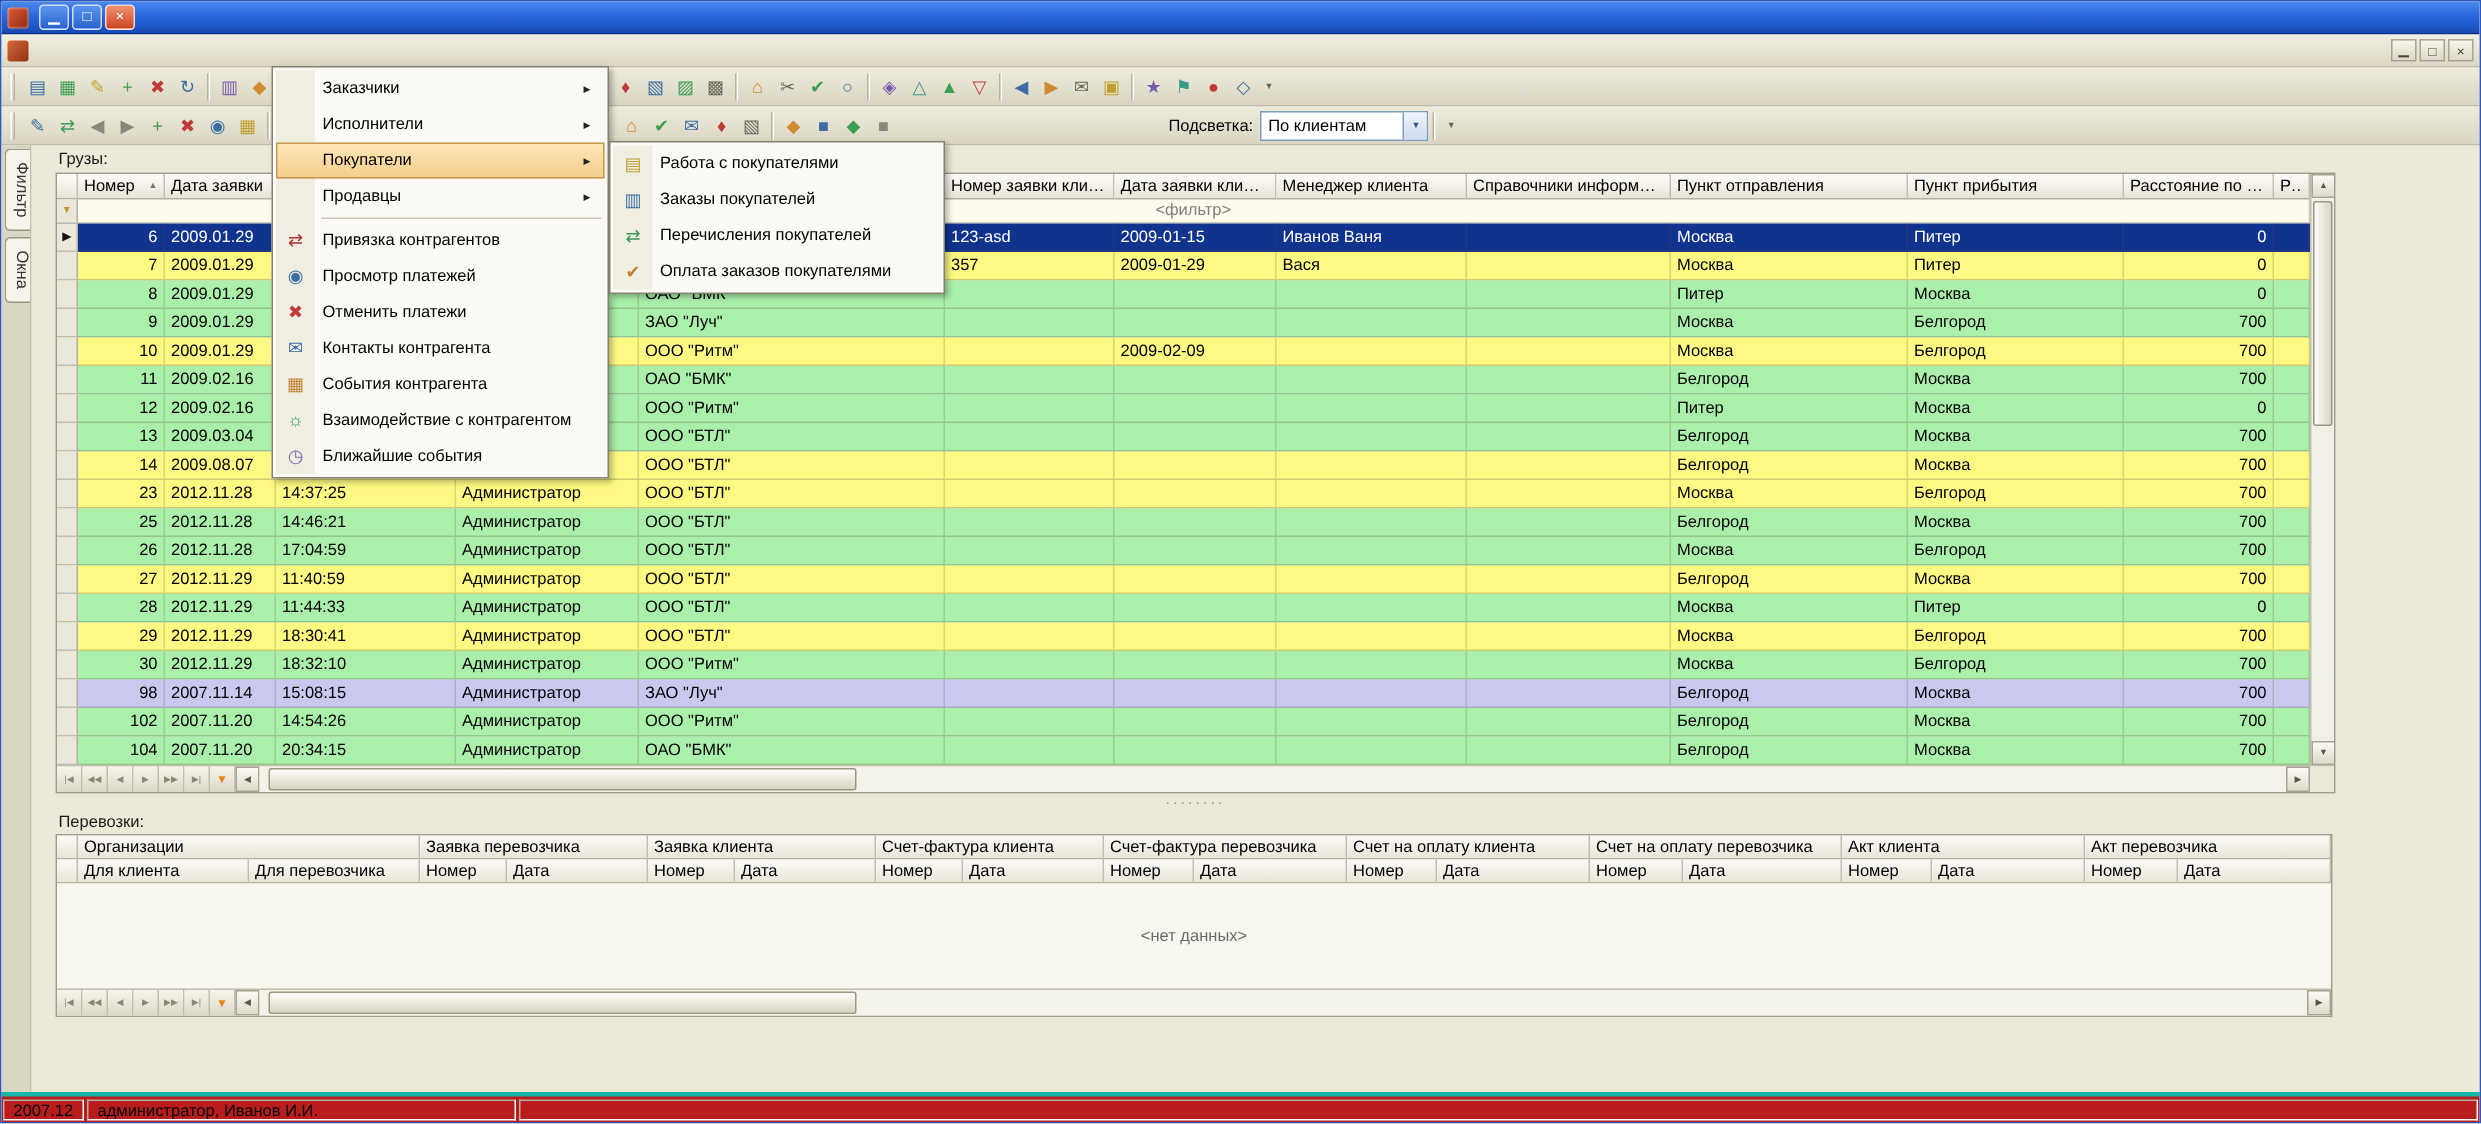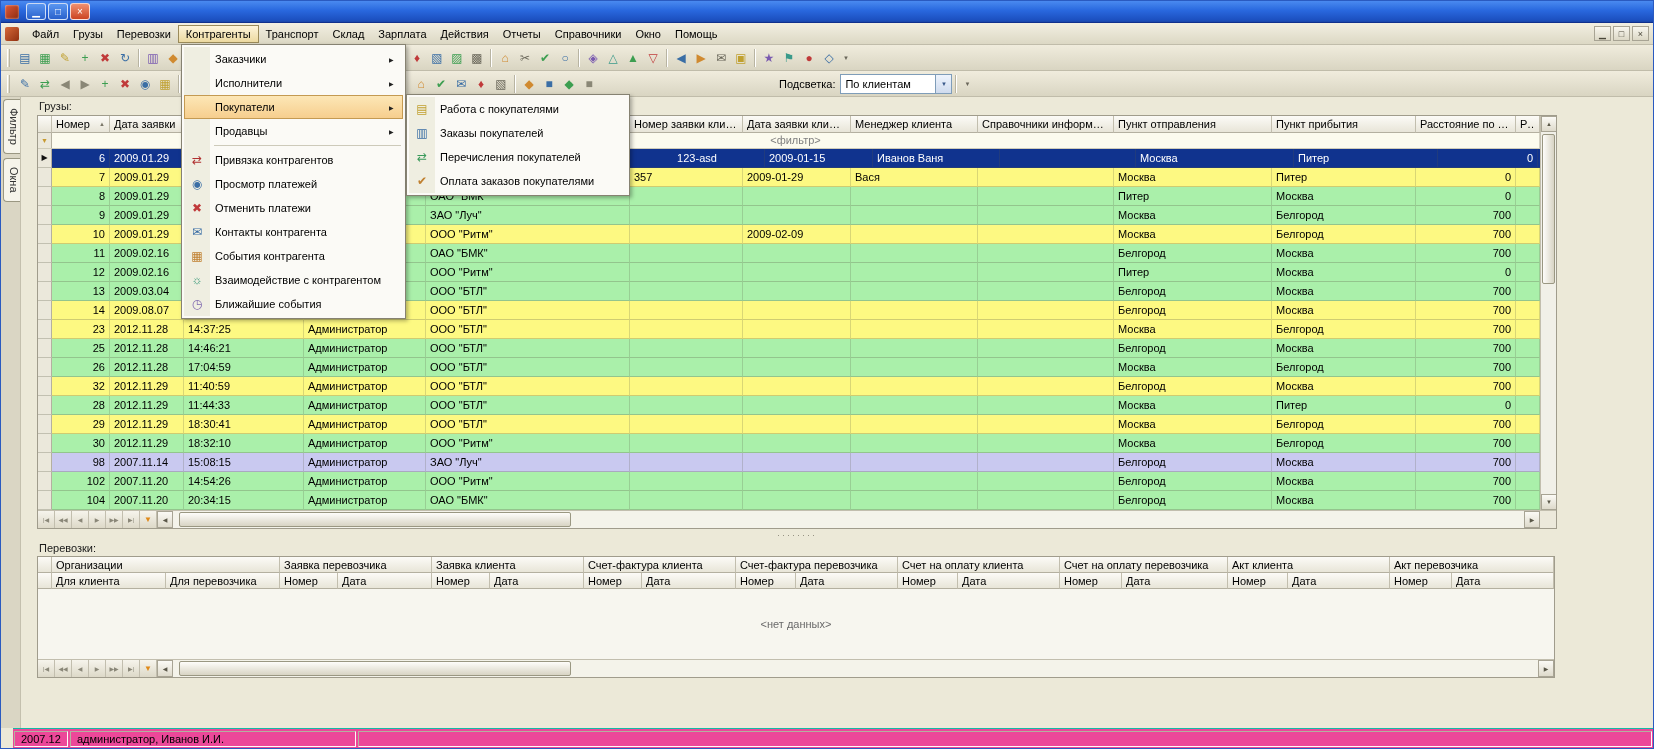--- a/index.html
+++ b/index.html
@@ -79,21 +79,21 @@
 .nav-btn.funnel{color:#e08a1a;font-size:8px}
 .hscroll{flex:1;height:100%;display:flex}
 .hscroll .sc-btn{height:100%}
 .hscroll .sc-track{flex:1;position:relative;background:#f4f3ea}
 .hscroll .sc-thumb{position:absolute;top:1px;bottom:1px;left:6px;width:392px;background:linear-gradient(#fefdfa,#d8d4c4);border:1px solid #9a9782;border-radius:2px}
 .corner{width:16px;height:100%;background:#ece9db;flex:0 0 auto}
 .splitter{position:absolute;left:16px;top:432px;width:1520px;height:11px;display:flex;align-items:center;justify-content:center;color:#8a8778;font-size:9px;letter-spacing:2px}
 #g2-body{position:absolute;left:0;right:0;top:32px;bottom:18px;background:#f7f6ef;display:flex;align-items:center;justify-content:center;color:#6a6a6a}
 
 
-.statusbar{position:absolute;left:12px;right:0;bottom:0;height:20px;background:#ec4899;border-top:1px solid #14b8a6;display:flex}
+.statusbar{position:absolute;left:0;right:0;bottom:0;height:20px;background:#b91c1c;border-top:3px solid #14b8a6;display:flex}
 .sb-panel{border:1px solid;border-color:#b4b0a0 #fdfcf8 #fdfcf8 #b4b0a0;margin:2px 1px 1px 1px;padding:0 6px;line-height:14px;overflow:hidden;white-space:nowrap}
 #sb1{width:54px}
 #sb2{width:286px}
 #sb3{width:330px}
 #sb4{flex:1}
 
 
 .popup{position:absolute;background:#fbfaf6;border:1px solid #868272;box-shadow:2px 2px 4px rgba(0,0,0,.3);z-index:60;padding:2px}
 .popup::before{content:"";position:absolute;left:2px;top:2px;bottom:2px;width:26px;background:#efeee1}
 #menu-contractors{left:180px;top:43px;width:225px}
@@ -112,34 +112,20 @@
 
   <div class="titlebar">
     <div class="app-icon"></div>
     <div class="win-btn">▁</div>
     <div class="win-btn">□</div>
     <div class="win-btn close">×</div>
   </div>
 
   <div class="menubar">
     <div class="mdi-icon"></div>
-    <div id="mb-items">
-        <div class="mb-item">Файл</div>
-        <div class="mb-item">Грузы</div>
-        <div class="mb-item">Перевозки</div>
-        <div class="mb-item active">Контрагенты</div>
-        <div class="mb-item">Транспорт</div>
-        <div class="mb-item">Склад</div>
-        <div class="mb-item">Зарплата</div>
-        <div class="mb-item">Действия</div>
-        <div class="mb-item">Отчеты</div>
-        <div class="mb-item">Справочники</div>
-        <div class="mb-item">Окно</div>
-        <div class="mb-item">Помощь</div>
-      </div>
     <div class="mdi-controls">
       <div class="mdi-btn">▁</div>
       <div class="mdi-btn">□</div>
       <div class="mdi-btn">×</div>
     </div>
   </div>
 
   <div class="toolbar" id="tb1-bar">
     <div class="grip"></div>
     <div class="tb-icons" id="tb1">
@@ -433,21 +419,21 @@
             <div class="gc filter-cell" style="width: 1488px;">&lt;фильтр&gt;</div>
           </div>
         <div id="g1-rows">
             <div class="grow sel" style="background: rgb(16, 51, 142);">
               <div class="gc ind">▶</div>
               <div class="gc r" style="width: 58px;">6</div>
               <div class="gc" style="width: 74px;">2009.01.29</div>
               <div class="gc" style="width: 120px;"></div>
               <div class="gc" style="width: 122px;"></div>
               <div class="gc" style="width: 204px;"></div>
-              <div class="gc" style="width: 135px; text-align: center;">123-asd</div>
+              <div class="gc" style="width: 113px;">123-asd</div>
               <div class="gc" style="width: 108px;">2009-01-15</div>
               <div class="gc" style="width: 127px;">Иванов Ваня</div>
               <div class="gc" style="width: 136px;"></div>
               <div class="gc" style="width: 158px;">Москва</div>
               <div class="gc" style="width: 144px;">Питер</div>
               <div class="gc r" style="width: 100px;">0</div>
               <div class="gc" style="width: 24px;"></div>
             </div>
             <div class="grow" style="background: rgb(253, 249, 130);">
               <div class="gc ind"></div>
@@ -620,21 +606,21 @@
               <div class="gc" style="width: 108px;"></div>
               <div class="gc" style="width: 127px;"></div>
               <div class="gc" style="width: 136px;"></div>
               <div class="gc" style="width: 158px;">Москва</div>
               <div class="gc" style="width: 144px;">Белгород</div>
               <div class="gc r" style="width: 100px;">700</div>
               <div class="gc" style="width: 24px;"></div>
             </div>
             <div class="grow" style="background: rgb(253, 249, 130);">
               <div class="gc ind"></div>
-              <div class="gc r" style="width: 58px;">32</div>
+              <div class="gc r" style="width: 58px;">27</div>
               <div class="gc" style="width: 74px;">2012.11.29</div>
               <div class="gc" style="width: 120px;">11:40:59</div>
               <div class="gc" style="width: 122px;">Администратор</div>
               <div class="gc" style="width: 204px;">ООО "БТЛ"</div>
               <div class="gc" style="width: 113px;"></div>
               <div class="gc" style="width: 108px;"></div>
               <div class="gc" style="width: 127px;"></div>
               <div class="gc" style="width: 136px;"></div>
               <div class="gc" style="width: 158px;">Белгород</div>
               <div class="gc" style="width: 144px;">Москва</div>

